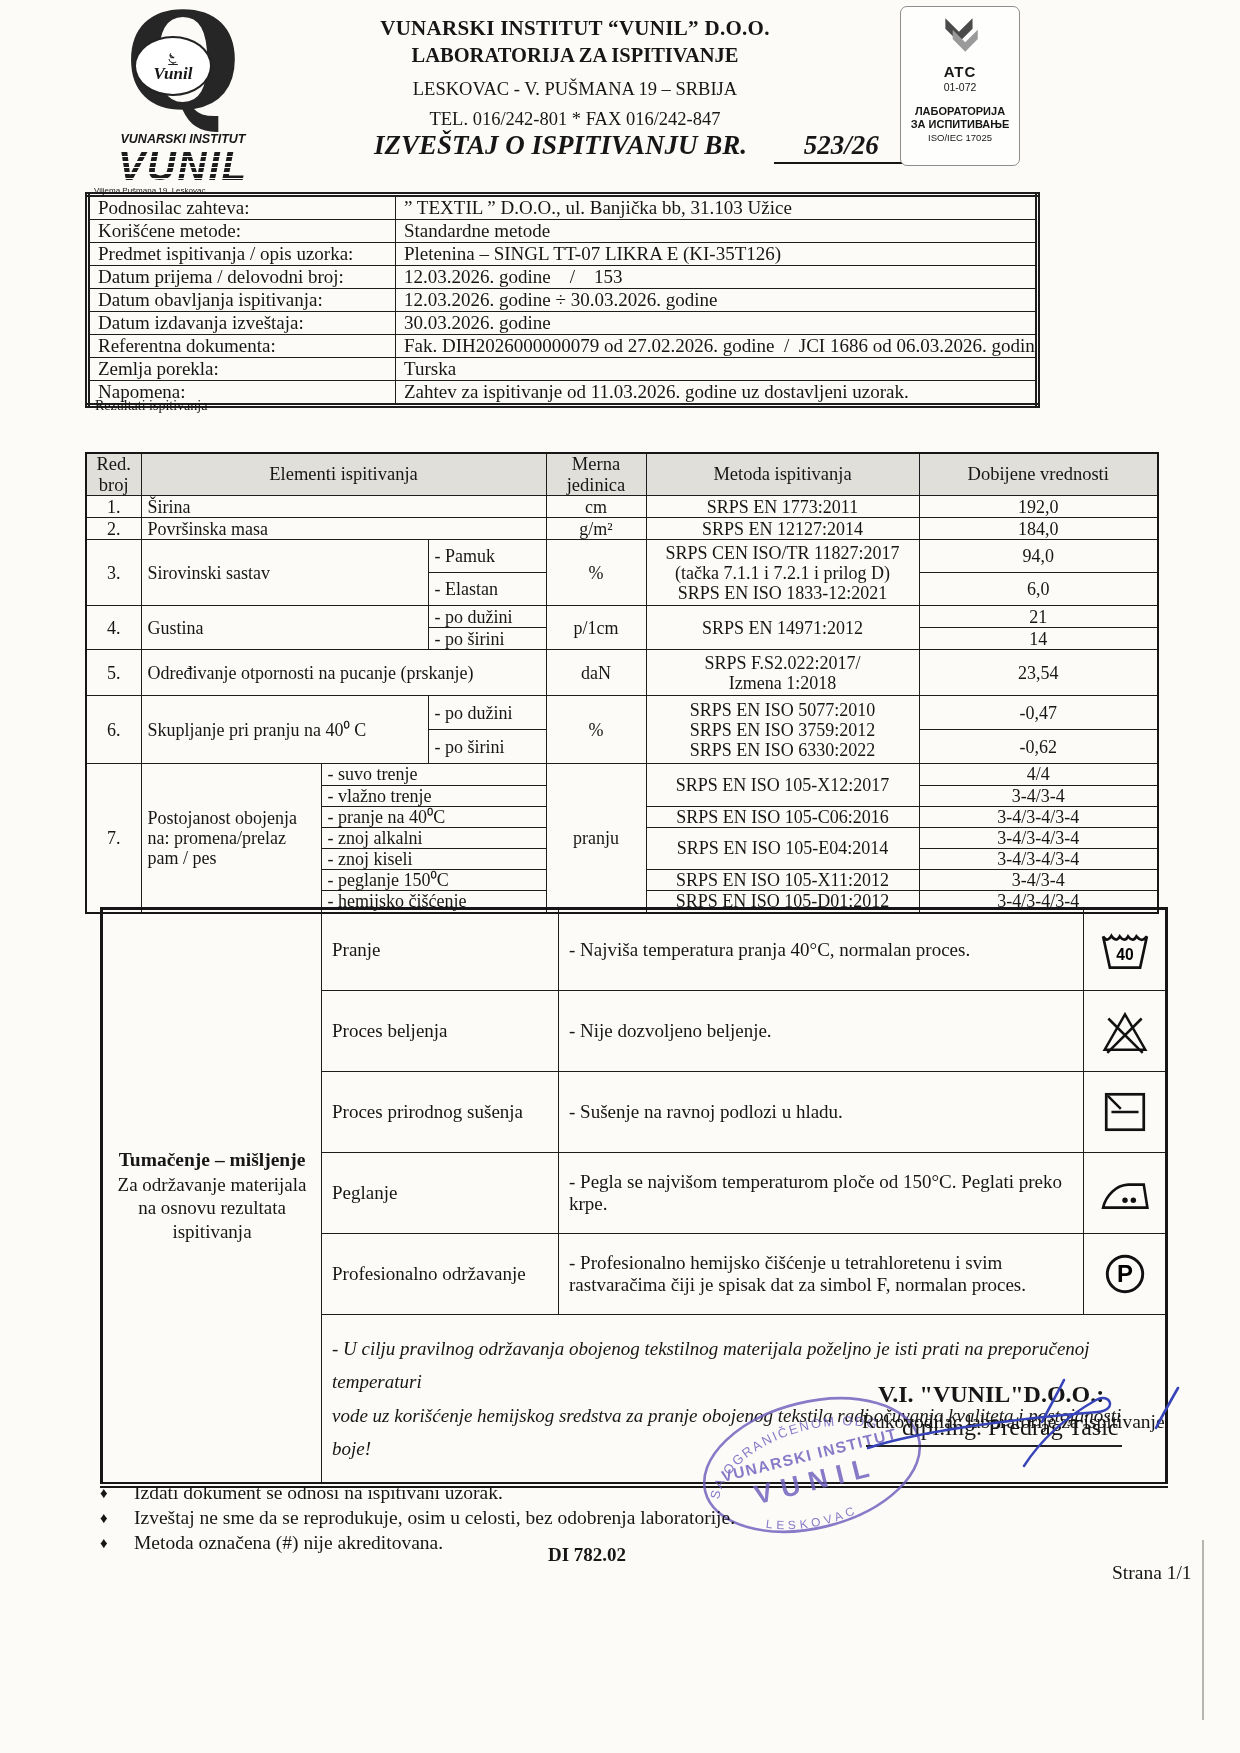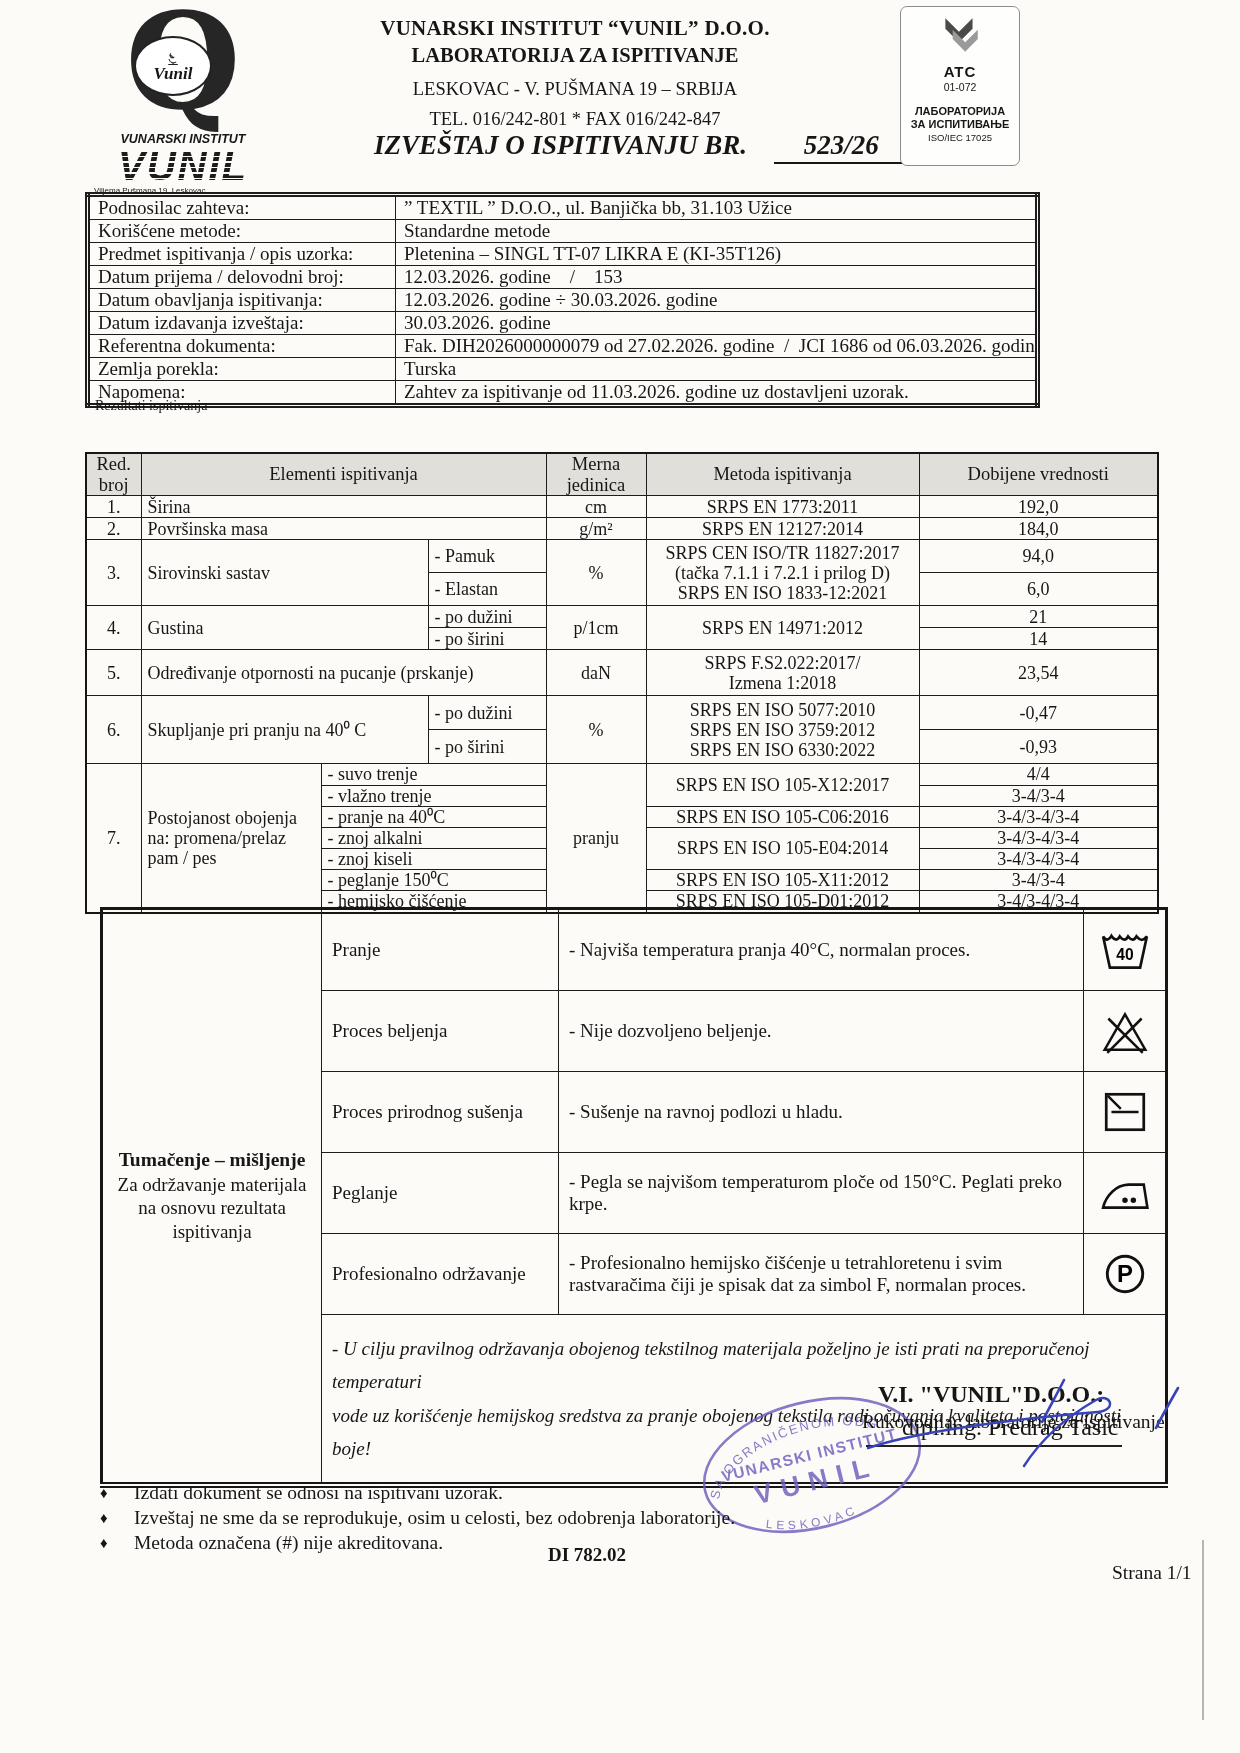--- a/index.html
+++ b/index.html
@@ -241,21 +241,21 @@
         <td class="c" rowspan="2">%</td>
         <td class="c mline" rowspan="2">
           <div>SRPS EN ISO 5077:2010</div>
           <div>SRPS EN ISO 3759:2012</div>
           <div>SRPS EN ISO 6330:2022</div>
         </td>
         <td class="c">-0,47</td>
       </tr>
       <tr style="height:34px">
         <td class="el">- po širini</td>
-        <td class="c">-0,93</td>
+        <td class="c">-0,62</td>
       </tr>
       <tr style="height:21px">
         <td class="c" rowspan="7">7.</td>
         <td class="el" rowspan="7">Postojanost obojenja na: promena/prelaz pam / pes</td>
         <td class="el" colspan="2">- suvo trenje</td>
         <td class="c" rowspan="7">pranju</td>
         <td class="c" rowspan="2">SRPS EN ISO 105-X12:2017</td>
         <td class="c">4/4</td>
       </tr>
       <tr style="height:21px">

